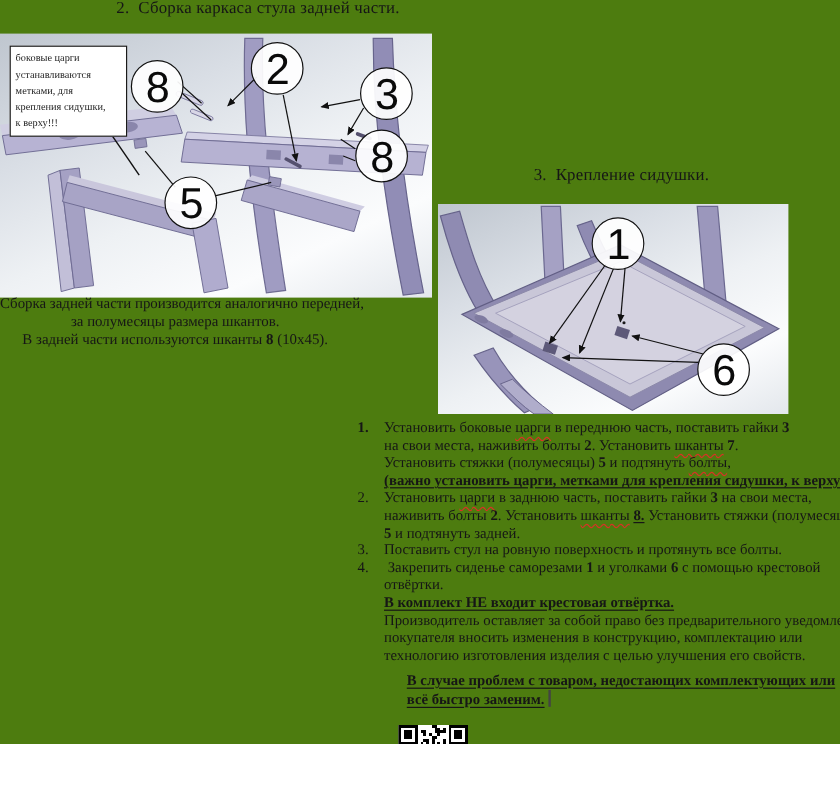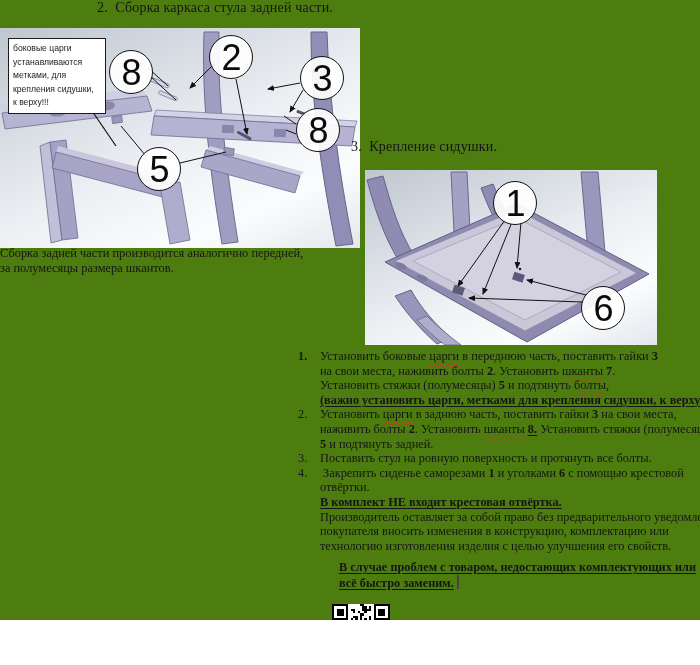--- a/index.html
+++ b/index.html
@@ -1,35 +1,35 @@
 <!DOCTYPE html>
 <html><head>
 <meta charset="utf-8">
 <style>
   html,body{margin:0;padding:0;}
   body{width:700px;height:665px;background:#ffffff;font-family:"Liberation Serif",serif;color:#161616;}
   .page{position:relative;width:700px;height:620px;overflow:hidden;background:#4d7c0f;}
 
   .h2{position:absolute;font-size:14px;letter-spacing:.2px;white-space:pre;}
   .title2{left:0;top:7;width:430;width:430px;text-align:center;}
-  .title3{left:351px;top:139px;width:230px;text-align:left;}
+  .title3{left:361px;top:139px;width:230px;text-align:right;}
 
   .diagram{position:absolute;background:linear-gradient(155deg,#bfc6cf 0%,#d9dee5 30%,#eef1f4 55%,#fbfcfd 78%,#e3e7ec 100%);}
   .d1{left:0;top:28px;width:360px;height:220px;}
   .d2{left:365px;top:170px;width:292px;height:175px;}
   .diagram svg{position:absolute;left:0;top:0;}
 
   .callout{position:absolute;width:44px;height:44px;border:1.6px solid #111;border-radius:50%;
     background:rgba(255,255,255,.92);text-align:center;line-height:43px;
     font-family:"Liberation Sans",sans-serif;font-size:36px;font-weight:400;color:#0a0a0a;letter-spacing:-1px;box-sizing:border-box;}
 
   .notebox{position:absolute;left:8px;top:38px;width:88px;border:1.5px solid #1a1a1a;background:#fff;
-    padding:3px 4px;font-family:Liberation Sans, sans-serif;font-size:8.6px;line-height:13.6px;color:#222;}
-
-  .caption{position:absolute;left:0;top:246px;width:292px;font-size:12.4px;line-height:15px;}
+    padding:3px 4px;font-family:Liberation Serif, serif;font-size:8.6px;line-height:13.6px;color:#222;}
+
+  .caption{position:absolute;left:0;top:246px;width:292px;text-align:center;font-size:12.4px;line-height:15px;}
 
   .list{position:absolute;left:298px;top:349px;width:402px;font-size:12.3px;line-height:14.6px;}
   .item{display:flex;}
   .num{width:22px;flex:none;}
   .ilines{flex:1;}
   .tline{white-space:pre;}
 
   .contact{position:absolute;left:320px;top:560px;width:380px;font-size:12.3px;line-height:15px;margin-left:19px;}
 
   .b{font-weight:bold;}
@@ -124,20 +124,21 @@
         <div>устанавливаются</div>
         <div>метками, для</div>
         <div>крепления сидушки,</div>
         <div>к верху!!!</div>
       </div>
   </div>
 
   <div class="caption">
       <div class="tline"><span>Сборка задней части производится аналогично передней,</span></div>
       <div class="tline"><span>за полумесяцы размера шкантов.</span></div>
+      <div class="tline"><span>В задней части используются шканты </span><span class="b">8</span><span> (10x45).</span></div>
     </div>
 
   <div class="h2 title3">3.  Крепление сидушки.</div>
 
   <div class="diagram d2">
     <svg width="292" height="175" viewBox="0 0 292 175">
       <defs>
         <marker id="ah2" markerWidth="8" markerHeight="8" refX="6" refY="3" orient="auto">
           <path d="M0,0 L7,3 L0,6 Z" fill="#111"></path>
         </marker>

